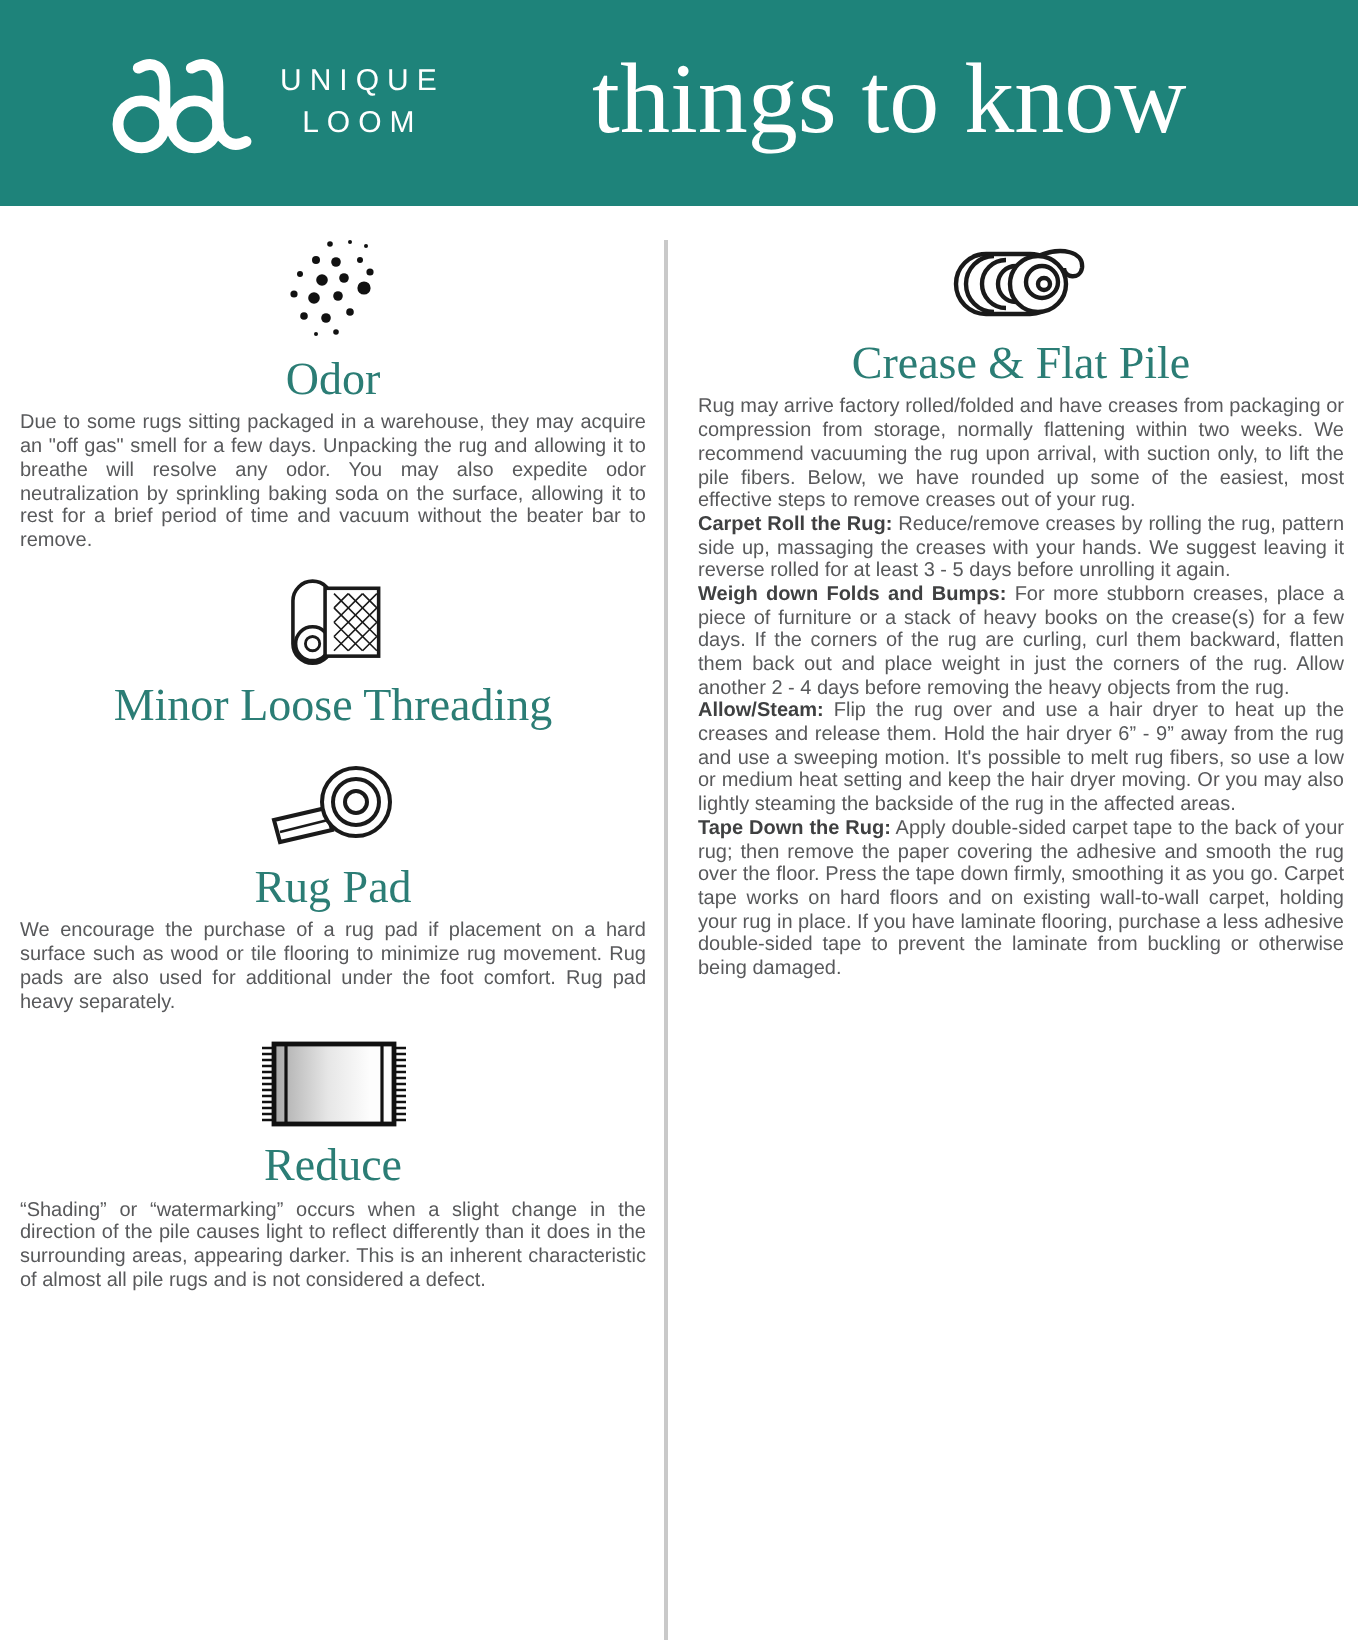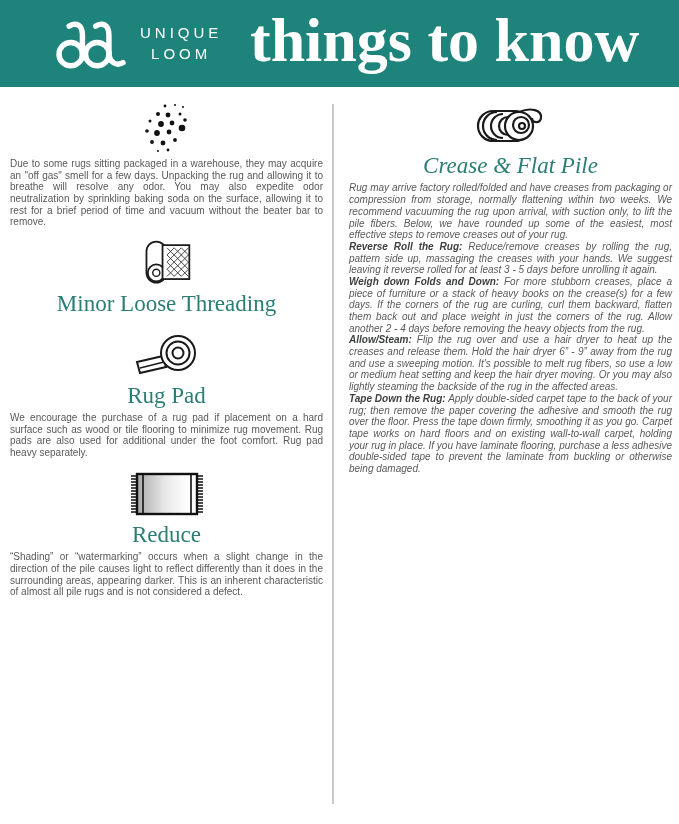--- a/index.html
+++ b/index.html
@@ -1,42 +1,42 @@
 <!DOCTYPE html>
 <html style="--header-teal: #1e837a; --heading-teal: #2b7d75; --body-gray: #58595b; --divider-gray: #c9c9c9;"><head>
 <meta charset="utf-8">
 <style>
   html,body{margin:0;padding:0;}
   body{
     width:679px;height:824px;overflow:hidden;background:#fff;
     font-family:"Liberation Sans",sans-serif;
   }
   .header{
-    height:87px;background:var(--header-teal,#1e837a);
+    height:103px;background:var(--header-teal,#1e837a);
     display:flex;align-items:center;box-sizing:border-box;
     padding:0 30px 0 52px;
   }
   .logo-block{display:flex;align-items:center;flex:0 0 auto;}
   .logo-mark{width:78px;height:58px;display:block;}
   .brand{
     color:#fff;font-size:15px;letter-spacing:4px;line-height:1.35;
     text-align:center;margin-left:10px;font-weight:400;
   }
   .page-title{
     flex:1;text-align:center;color:#fff;
     font-family:"Liberation Serif","DejaVu Serif",serif;
-    font-size:62px;font-weight:700;padding:0 0 6px 18px;white-space:nowrap;
+    font-size:50px;font-weight:400;padding:0 0 6px 18px;white-space:nowrap;
   }
   .main{
     display:flex;box-sizing:border-box;padding:15px 7px 0 10px;
     height:721px;
   }
   .col-left{width:313px;flex:0 0 auto;}
   .v-divider{width:2px;background:var(--divider-gray,#c9c9c9);margin:2px 15px 4px 9px;flex:0 0 auto;}
-  .col-right{flex:1;min-width:0;font-style:italic;}
+  .col-right{flex:1;min-width:0;}
   .section{margin-bottom:10px;}
   .sec-icon{display:block;margin:0 auto;}
   h2{
     font-family:"Liberation Serif","DejaVu Serif",serif;
     font-weight:400;color:var(--heading-teal,#2b7d75);
     font-size:23px;text-align:center;margin:3px 0 3px;line-height:1.15;
   }
   p.body{
     margin:0;color:var(--body-gray,#58595b);
     font-size:10px;line-height:1.17;text-align:justify;
@@ -88,20 +88,21 @@
             <circle cx="20" cy="31" r="2.9"></circle>
             <circle cx="32" cy="30" r="2.4"></circle>
             <circle cx="45" cy="26" r="3.3"></circle>
           <circle cx="15" cy="40" r="1.9"></circle>
             <circle cx="26" cy="41" r="2.4"></circle>
             <circle cx="38" cy="38" r="1.9"></circle>
           <circle cx="21" cy="49" r="1"></circle>
             <circle cx="31" cy="48" r="1.4"></circle>
         </g>
       </svg>
+      <h2>Odor</h2>
       <p class="body">Due to some rugs sitting packaged in a warehouse, they may acquire an "off gas" smell for a few days. Unpacking the rug and allowing it to breathe will resolve any odor. You may also expedite odor neutralization by sprinkling baking soda on the surface, allowing it to rest for a brief period of time and vacuum without the beater bar to remove.</p>
     </div>
 
     <div class="section">
       <svg class="sec-icon" width="62" height="50" viewBox="0 0 62 56" aria-hidden="true">
         <g fill="#fff" stroke="#1a1a1a" stroke-width="2">
           <rect x="8" y="4" width="22" height="46" rx="11"></rect>
           <circle cx="19" cy="39" r="9.5"></circle>
           <circle cx="19" cy="39" r="4" stroke-width="1.6"></circle>
           <rect x="26" y="8" width="30" height="38"></rect>
@@ -164,23 +165,23 @@
           <path d="M46 9 C58 4 69 7 68 15 C67 21 59 20 59 15"></path>
           <circle cx="46" cy="23" r="14" fill="#fff"></circle>
           <circle cx="48" cy="22" r="8"></circle>
           <circle cx="49" cy="23" r="3"></circle>
         </g>
       </svg>
       <h2>Crease &amp; Flat Pile</h2>
       <p class="body intro">Rug may arrive factory rolled/folded and have creases from packaging or compression from storage, normally flattening within two weeks. We recommend vacuuming the rug upon arrival, with suction only, to lift the pile fibers. Below, we have rounded up some of the easiest, most effective steps to remove creases out of your rug.</p>
     </div>
 
-    <p class="body tip"><b>Reverse Roll the Rug:</b> <span>Reduce/remove creases by rolling the rug, pattern side up, massaging the creases with your hands. We suggest leaving it reverse rolled for at least 3 - 5 days before unrolling it again.</span></p>
+    <p class="body tip"><b>Carpet Roll the Rug:</b> <span>Reduce/remove creases by rolling the rug, pattern side up, massaging the creases with your hands. We suggest leaving it reverse rolled for at least 3 - 5 days before unrolling it again.</span></p>
 
-    <p class="body tip"><b>Weigh down Folds and Down:</b> <span>For more stubborn creases, place a piece of furniture or a stack of heavy books on the crease(s) for a few days. If the corners of the rug are curling, curl them backward, flatten them back out and place weight in just the corners of the rug. Allow another 2 - 4 days before removing the heavy objects from the rug.</span></p>
+    <p class="body tip"><b>Weigh down Folds and Bumps:</b> <span>For more stubborn creases, place a piece of furniture or a stack of heavy books on the crease(s) for a few days. If the corners of the rug are curling, curl them backward, flatten them back out and place weight in just the corners of the rug. Allow another 2 - 4 days before removing the heavy objects from the rug.</span></p>
 
     <p class="body tip"><b>Allow/Steam:</b> <span>Flip the rug over and use a hair dryer to heat up the creases and release them. Hold the hair dryer 6” - 9” away from the rug and use a sweeping motion. It's possible to melt rug fibers, so use a low or medium heat setting and keep the hair dryer moving. Or you may also lightly steaming the backside of the rug in the affected areas.</span></p>
 
     <p class="body tip"><b>Tape Down the Rug:</b> <span>Apply double-sided carpet tape to the back of your rug; then remove the paper covering the adhesive and smooth the rug over the floor. Press the tape down firmly, smoothing it as you go. Carpet tape works on hard floors and on existing wall-to-wall carpet, holding your rug in place. If you have laminate flooring, purchase a less adhesive double-sided tape to prevent the laminate from buckling or otherwise being damaged.</span></p>
 
   </div>
 
 </div>
 
 </body></html>

